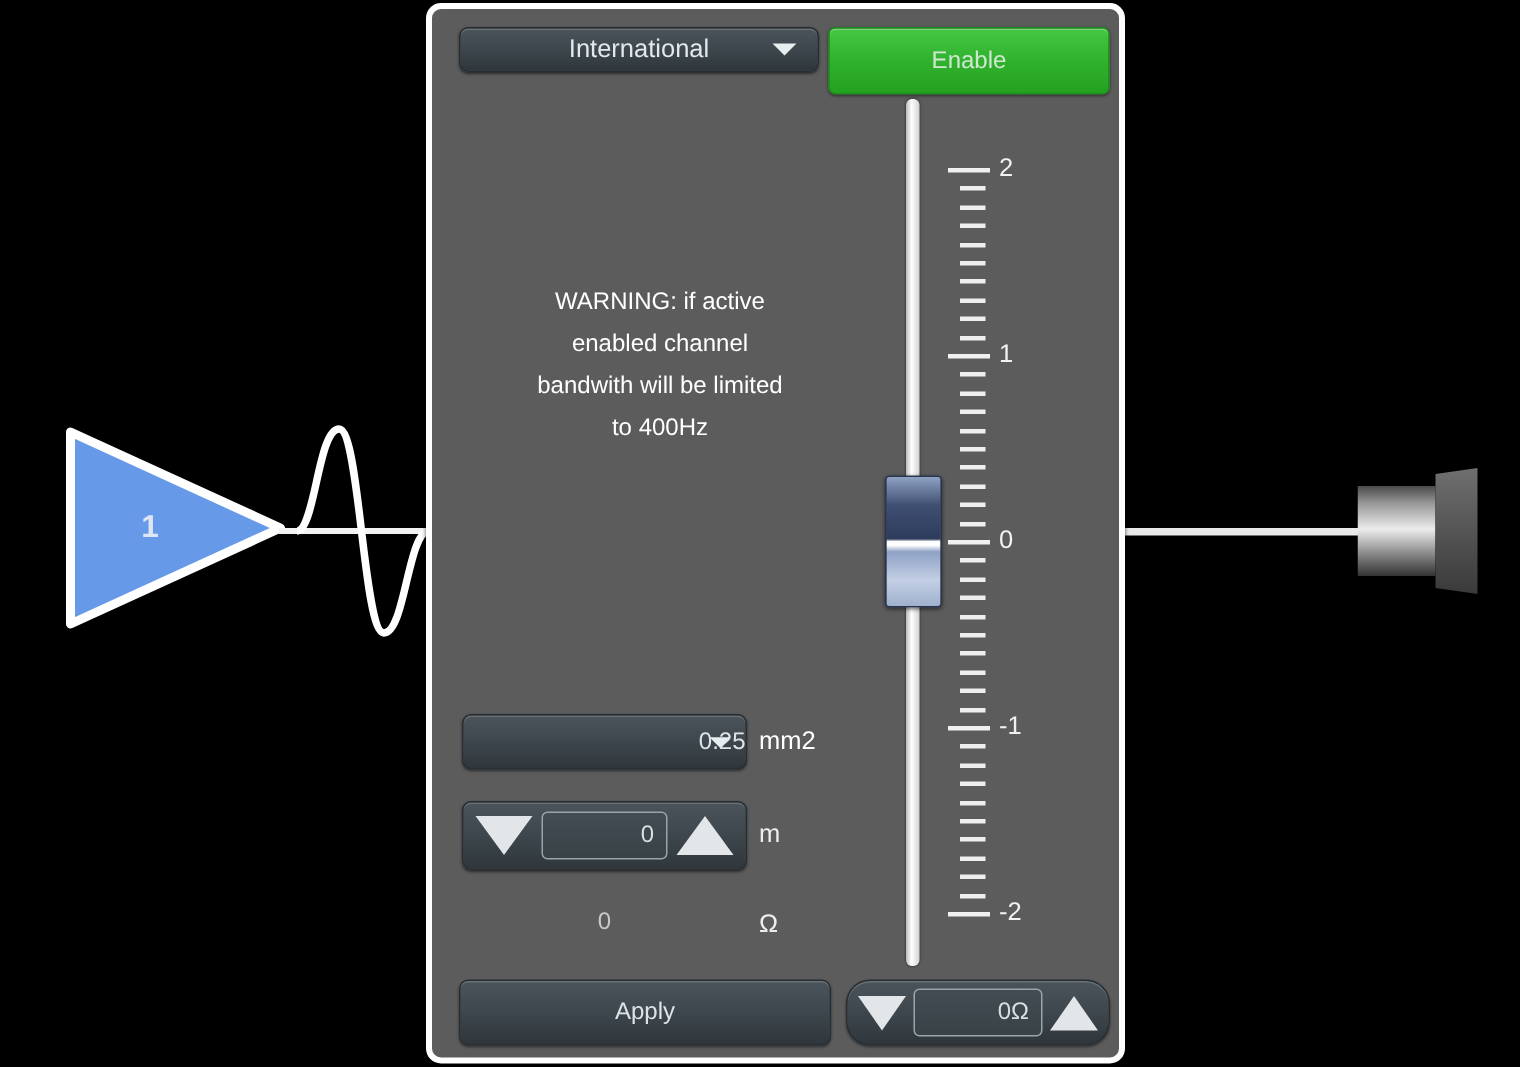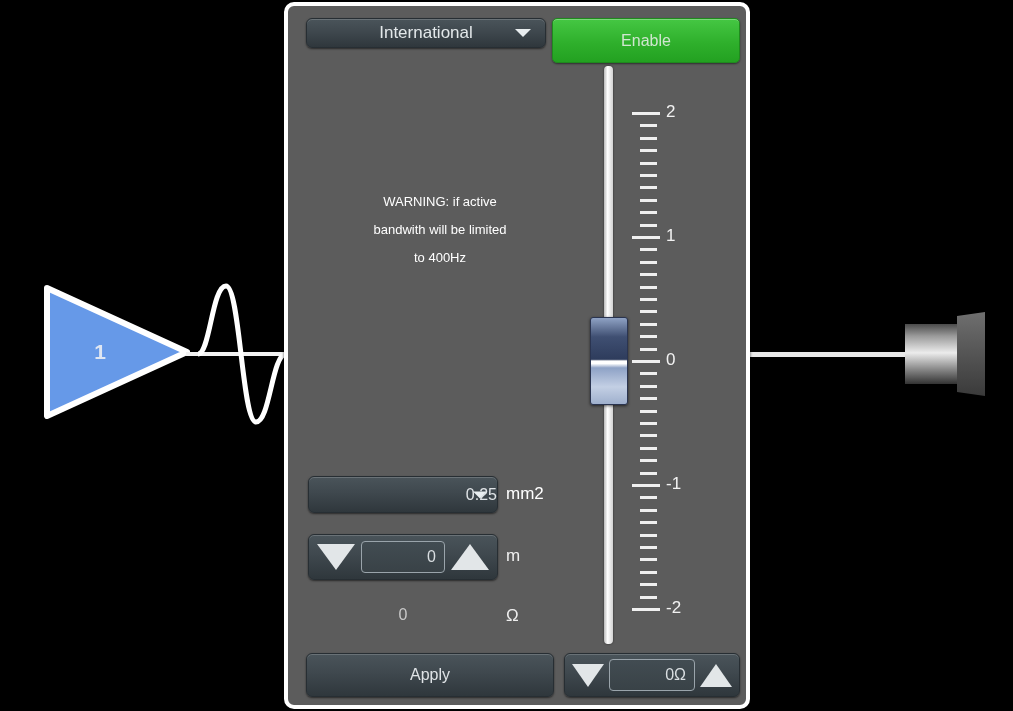--- a/index.html
+++ b/index.html
@@ -56,21 +56,21 @@
     background:linear-gradient(180deg,#45c743 0%,#2fb02c 55%,#23a121 100%);
     border:1px solid #1f8a1e; border-radius:5px;
     box-shadow:inset 0 1px 0 rgba(255,255,255,.3), 0 1px 2px rgba(0,0,0,.5);
     color:#cfe6cf; font-size:16px;
     display:flex; align-items:center; justify-content:center;
     cursor:pointer;
   }
 
   #warning {
     position:absolute; left:22px; top:182px; width:260px;
-    text-align:center; color:#ffffff; font-size:13px; line-height:28px;
+    text-align:center; color:#ffffff; font-size:16px; line-height:28px;
   }
 
   
   #gauge-combo {
     position:absolute; left:20px; top:470px; width:190px; height:37px;
     display:flex; align-items:center; justify-content:flex-end;
     font-size:16px; cursor:pointer;
   }
   #gauge-combo .caret {
     position:absolute; right:10px; top:50%; transform:translateY(-50%);
@@ -98,21 +98,21 @@
   #res-unit  { position:absolute; left:218px; top:600px; color:#efefef; font-size:17px; }
 
   #apply-btn {
     position:absolute; left:18px; top:647px; width:248px; height:44px;
     display:flex; align-items:center; justify-content:center;
     font-size:16px; cursor:pointer;
   }
 
   #damp-spin {
     position:absolute; left:276px; top:647px; width:176px; height:44px;
-    display:flex; align-items:center; padding:0 7px; gap:5px;
+    display:flex; align-items:center; padding:0 7px; gap:5px;border-radius:16px;
   }
   #damp-spin .tri-down { border-left-width:16px;border-right-width:16px;border-top-width:23px; }
   #damp-spin .tri-up   { border-left-width:16px;border-right-width:16px;border-bottom-width:23px; }
 
   
   #slider-wrap { position:absolute; left:300px; top:55px; width:120px; height:590px; }
   #slider-track {
     position:absolute; left:16px; top:5px; width:9px; height:578px;
     background:linear-gradient(90deg,#b9b9b9,#ffffff 40%,#d2d2d2);
     border-radius:4px;
@@ -173,20 +173,21 @@
       <span>International</span>
       <span class="caret"></span>
     </div>
 
     <div id="enable-btn">
       <span>Enable</span>
     </div>
 
     <div id="warning">
       <div>WARNING: if active</div>
+      <div>enabled channel</div>
       <div>bandwith will be limited</div>
       <div>to 400Hz</div>
     </div>
 
     <div class="ctl" id="gauge-combo">
       <span>0.25</span>
       <span class="caret"></span>
     </div>
     <div id="gauge-unit">mm2</div>
 

